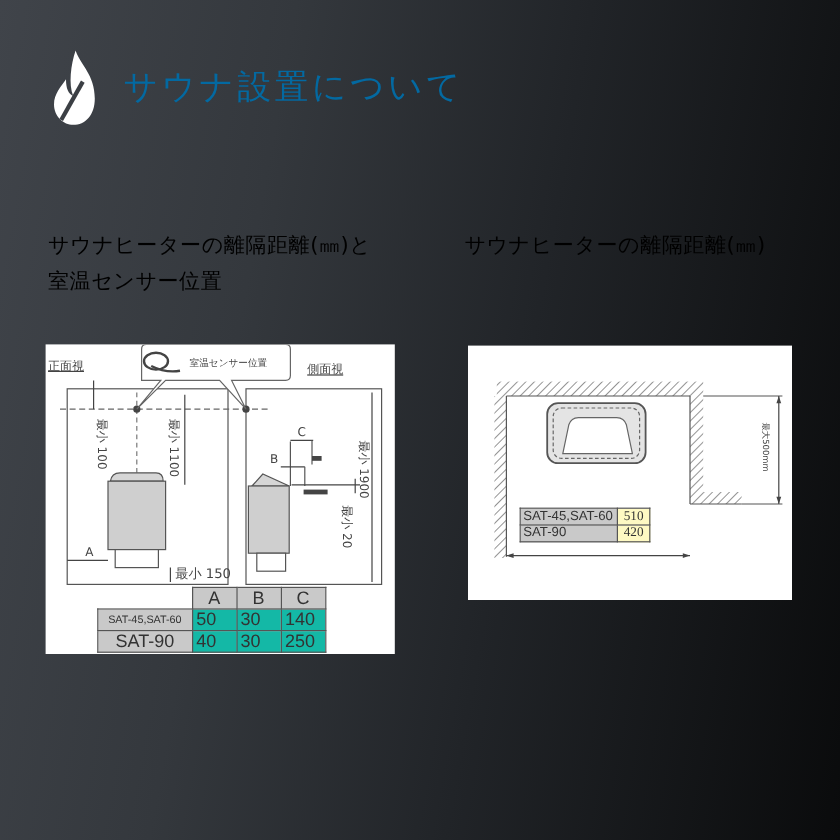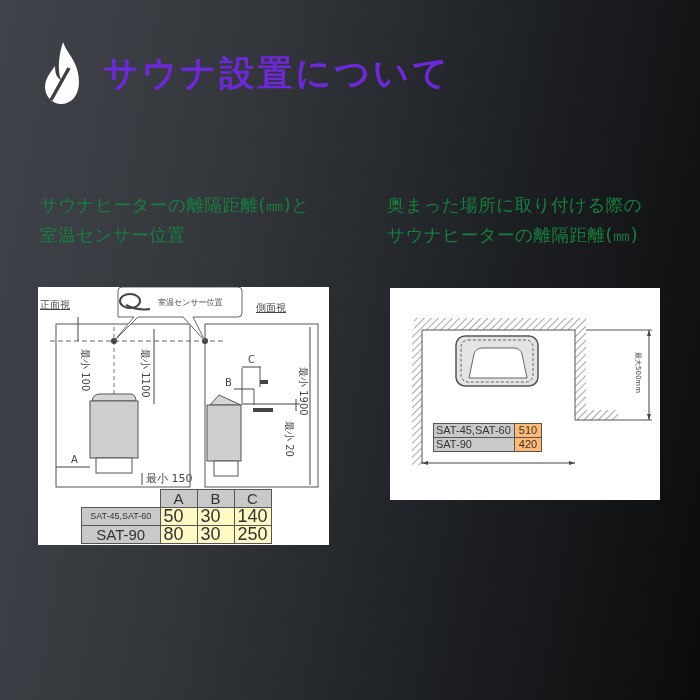--- a/index.html
+++ b/index.html
@@ -4,56 +4,55 @@
 <style>
   html, body { margin:0; padding:0; }
   body {
     width:700px; height:700px; overflow:hidden; position:relative;
     background: linear-gradient(100deg, #40444a 0%, #34383d 30%, #212428 60%, #0a0b0c 100%);
     font-family: "DejaVu Sans", sans-serif;
     color:#fff;
   }
   .title-wrap { position:absolute; left:43px; top:40px; display:flex; align-items:center; }
   .flame { width:38px; height:66px; margin-right:22px; }
-  .title { font-size:35px; font-weight:bold; letter-spacing:3px; color:#6d28d9; }
-  .caption { position:absolute; font-size:17.5px; line-height:30px; color:#15803d; letter-spacing:0.5px; }
+  .title { font-size:28px; font-weight:normal; letter-spacing:3px; color:#0369a1; }
+  .caption { position:absolute; font-size:17.5px; line-height:30px; color:#000000; letter-spacing:0.5px; }
   .cap-left { left:40px; top:190px; }
   .cap-right { left:387px; top:190px; }
   .panel { position:absolute; background:#fff; }
   .panel-left { left:38px; top:287px; width:291px; height:258px; }
   .panel-right { left:390px; top:288px; width:270px; height:212px; }
   svg text { font-family: "DejaVu Sans", sans-serif; }
   .tbl { position:absolute; border-collapse:collapse; font-family:"Liberation Sans", sans-serif; color:#333; }
   .tbl td { border:1px solid #555; padding:0 3px; height:17px; line-height:17px; }
   .tbl .hd { background:#c9c9c9; text-align:center; font-size:15px; }
   .tbl .rl { background:#c9c9c9; font-size:9px; text-align:center; }
   .tbl .rl2 { background:#c9c9c9; font-size:15px; text-align:center; }
-  .tbl .v { background:#fef9c3; font-size:18px; }
+  .tbl .v { background:#14b8a6; font-size:15px; }
   .tbl2 { position:absolute; border-collapse:collapse; font-family:"Liberation Sans", sans-serif; color:#333; }
   .tbl2 td { border:1px solid #555; height:13px; line-height:13px; font-size:11px; padding:0 2px; }
   .tbl2 .rl { background:#c9c9c9; }
-  .tbl2 .v { background:#fdba74; text-align:center; }
+  .tbl2 .v { background:#fef9c3; text-align:center;font-family:Liberation Serif, serif; }
 </style>
 </head>
 <body>
 
 <div class="title-wrap">
   <svg class="flame" viewBox="0 0 38 66">
     <path d="M20 2 C 24 14, 36 22, 36 42 C 36 56, 28 64, 18 64 C 10 64, 2 57, 2 47 C 2 38, 8 32, 12 26 C 12 34, 14 38, 18 40 C 14 30, 16 14, 20 2 Z" fill="#fff"></path>
     <path d="M8 60 L 26 28" stroke="#3b3f44" stroke-width="3.5" fill="none"></path>
   </svg>
   <div class="title">サウナ設置について</div>
 </div>
 
 <div class="caption cap-left">
   <div>サウナヒーターの離隔距離(㎜)と</div>
   <div>室温センサー位置</div>
 </div>
 <div class="caption cap-right">
-  <div>奥まった場所に取り付ける際の</div>
   <div>サウナヒーターの離隔距離(㎜)</div>
 </div>
 
 <div class="panel panel-left">
   <svg width="291" height="258" viewBox="0 0 291 258">
 
     <rect x="18" y="37" width="134" height="163" fill="none" stroke="#555" stroke-width="1"></rect>
 
     <rect x="167" y="37" width="113" height="163" fill="none" stroke="#555" stroke-width="1"></rect>
 
@@ -113,21 +112,21 @@
       <td class="hd" style="width:30px;">C</td>
     </tr>
     <tr>
       <td class="rl">SAT-45,SAT-60</td>
       <td class="v">50</td>
       <td class="v">30</td>
       <td class="v">140</td>
     </tr>
     <tr>
       <td class="rl2">SAT-90</td>
-      <td class="v">80</td>
+      <td class="v">40</td>
       <td class="v">30</td>
       <td class="v">250</td>
     </tr>
   </tbody>
     </table>
 </div>
 
 <div class="panel panel-right">
   <svg width="270" height="212" viewBox="0 0 270 212">
     <defs>

